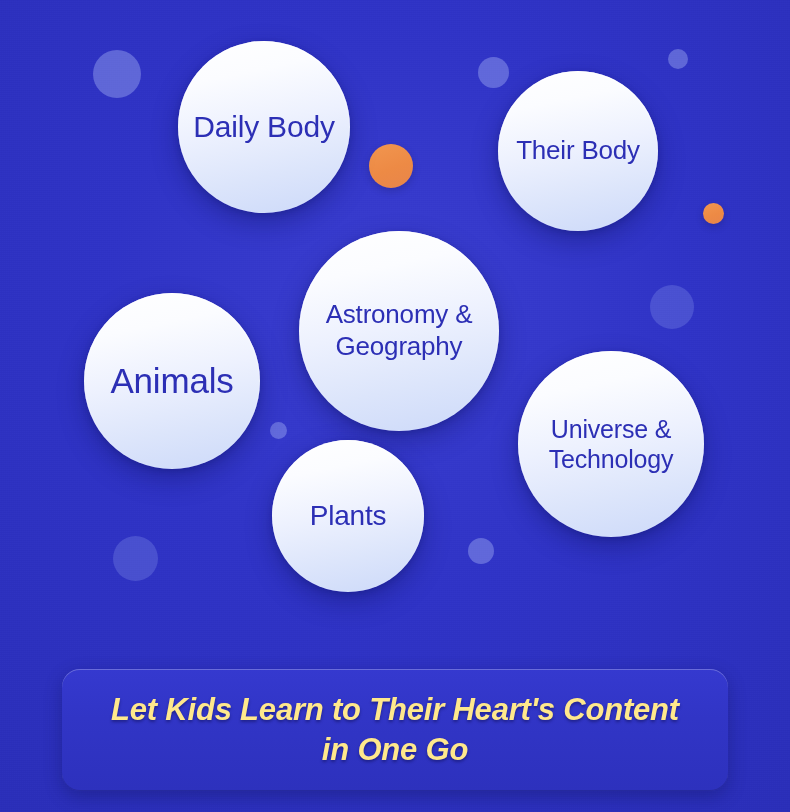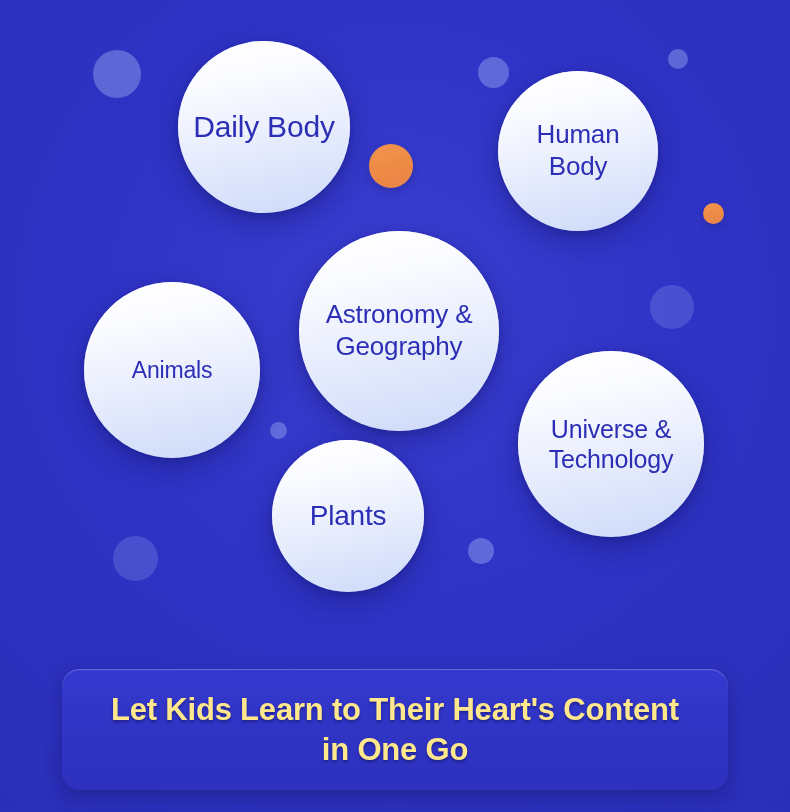--- a/index.html
+++ b/index.html
@@ -88,20 +88,21 @@
     border-radius: 18px;
     background: linear-gradient(180deg, #3539cf 0%, #3135c6 40%, #2d31bd 100%);
     box-shadow:
       inset 0 1px 0 rgba(255,255,255,.26),
       inset 0 -1px 0 rgba(0,0,0,.16),
       0 6px 18px rgba(10, 12, 70, .30);
     display: flex;
     align-items: center;
     justify-content: center;
     text-align: center;
+    font-style: italic;
   }
   #banner-text {
     color: #ffe88c;
     font-size: 31px;
     font-weight: bold;
     line-height: 1.28;
     letter-spacing: -.2px;
     text-shadow: 0 2px 3px rgba(10,12,70,.45);
     padding: 0 26px;
     max-width: 600px;
@@ -127,26 +128,26 @@
   <div id="accent-layer">
       <div class="accent-dot" style="left: 369px; top: 144px; width: 44px; height: 44px;"></div>
       <div class="accent-dot" style="left: 703px; top: 203px; width: 21px; height: 21px;"></div>
     </div>
 
   <div id="bubble-layer">
       <div class="bubble" style="left: 178px; top: 41px; width: 172px; height: 172px; font-size: 30px;">
         <span>Daily Body</span>
       </div>
       <div class="bubble" style="left: 498px; top: 71px; width: 160px; height: 160px; font-size: 26px;">
-        <span>Human Body</span>
+        <span>Their Body</span>
       </div>
       <div class="bubble" style="left: 299px; top: 231px; width: 200px; height: 200px; font-size: 26px; text-align: center;">
         <span>Astronomy &amp; Geography</span>
       </div>
-      <div class="bubble" style="left: 84px; top: 282px; width: 176px; height: 176px; font-size: 23px;">
+      <div class="bubble" style="left: 84px; top: 293px; width: 176px; height: 176px; font-size: 35px;">
         <span>Animals</span>
       </div>
       <div class="bubble" style="left: 518px; top: 351px; width: 186px; height: 186px; font-size: 25px;">
         <span>Universe &amp; Technology</span>
       </div>
       <div class="bubble" style="left: 272px; top: 440px; width: 152px; height: 152px; font-size: 28px;">
         <span>Plants</span>
       </div>
     </div>
 

